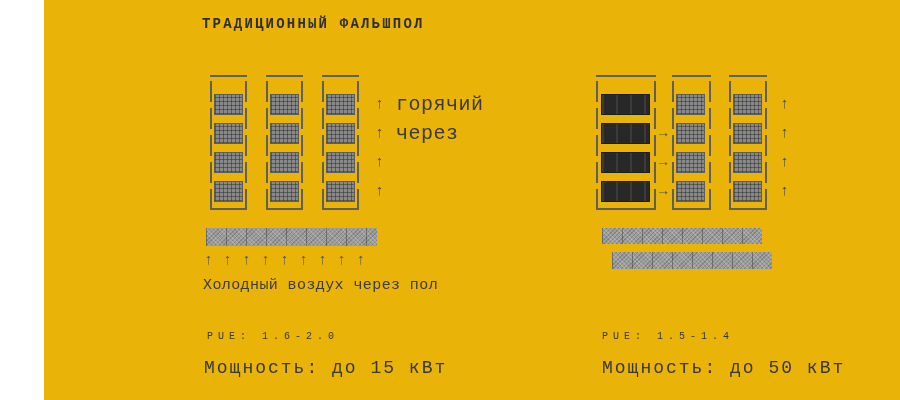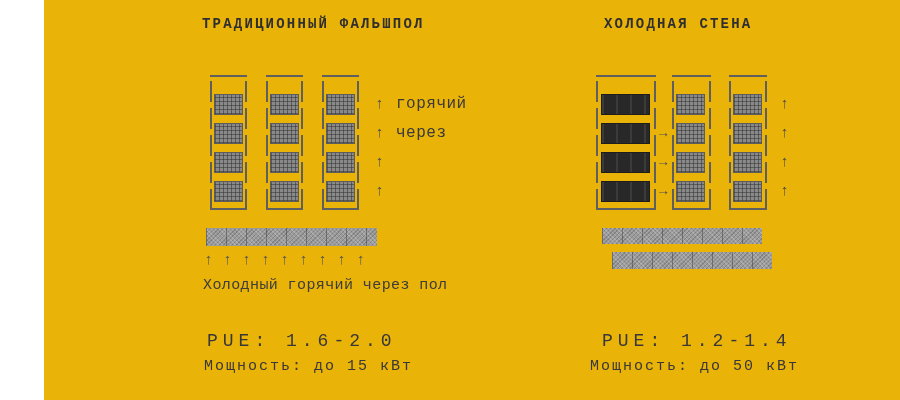--- a/index.html
+++ b/index.html
@@ -44,42 +44,42 @@
   }
   .s1{top:19px}.s2{top:48px}.s3{top:77px}.s4{top:106px}
 
   .arrow{
     position:absolute;height:21px;line-height:21px;font-size:15px;font-weight:bold;
     color:#4f4f4f;white-space:nowrap;
   }
   .row1{top:94px}.row2{top:123px}.row3{top:152px}.row4{top:181px}
 
   .air-label{
-    position:absolute;height:21px;line-height:21px;font-size:16px;
+    position:absolute;height:21px;line-height:21px;font-size:20px;
     letter-spacing:.5px;color:#3a3a3a;white-space:nowrap;
   }
 
   .bar{
     position:absolute;
     background-color:#9c9c9c;
     background-image:
       repeating-linear-gradient(90deg, rgba(70,70,70,.55) 0 1px, transparent 1px 20px),
       repeating-linear-gradient(45deg, rgba(255,255,255,.18) 0 1px, transparent 1px 3px),
       repeating-linear-gradient(135deg, rgba(55,55,55,.28) 0 1px, transparent 1px 3px);
   }
 
   .floor-arrows{
     position:absolute;display:flex;gap:10px;
     font-size:15px;font-weight:bold;color:#585858;
   }
   .floor-arrows span{display:block;}
 
   .caption{position:absolute;font-size:15px;letter-spacing:.4px;color:#3c3c3c;white-space:nowrap;}
-  .stat-pue{position:absolute;font-size:18px;letter-spacing:5px;color:#383838;white-space:nowrap;}
-  .stat-power{position:absolute;font-size:15px;letter-spacing:2px;color:#383838;white-space:nowrap;}
+  .stat-pue{position:absolute;font-size:10px;letter-spacing:5px;color:#383838;white-space:nowrap;}
+  .stat-power{position:absolute;font-size:18px;letter-spacing:2px;color:#383838;white-space:nowrap;}
 </style>
 </head>
 <body>
 
 <div class="canvas">
 
   <div class="panel" id="left-panel">
     <div class="title" style="left:3px;top:16px">ТРАДИЦИОННЫЙ ФАЛЬШПОЛ</div>
 
     <div class="rack" style="left:11px;width:37px">
@@ -115,27 +115,26 @@
       <span>↑</span>
       <span>↑</span>
       <span>↑</span>
       <span>↑</span>
       <span>↑</span>
       <span>↑</span>
       <span>↑</span>
       <span>↑</span>
     </div>
 
-    <div class="caption" style="left:4px;top:277px">Холодный горячий через пол</div>
+    <div class="caption" style="left:4px;top:277px">Холодный воздух через пол</div>
     <div class="stat-pue" style="left:8px;top:331px">PUE: 1.6-2.0</div>
     <div class="stat-power" style="left:5px;top:358px">Мощность: до 15 кВт</div>
   </div>
 
   <div class="panel" id="right-panel">
-    <div class="title" style="left:14px;top:16px">ХОЛОДНАЯ СТЕНА</div>
 
     <div class="rack" style="left:6px;width:60px">
       <div class="server dark s1"></div>
       <div class="server dark s2"></div>
       <div class="server dark s3"></div>
       <div class="server dark s4"></div>
     </div>
 
     <span class="arrow row2" style="left:69px;font-size:14px">→</span>
     <span class="arrow row3" style="left:69px;font-size:14px">→</span>
@@ -155,17 +154,17 @@
     </div>
 
     <span class="arrow row1" style="left:190px">↑</span>
     <span class="arrow row2" style="left:190px">↑</span>
     <span class="arrow row3" style="left:190px">↑</span>
     <span class="arrow row4" style="left:190px">↑</span>
 
     <div class="bar" style="left:12px;top:228px;width:160px;height:16px"></div>
     <div class="bar" style="left:22px;top:252px;width:160px;height:17px"></div>
 
-    <div class="stat-pue" style="left:12px;top:331px">PUE: 1.2-1.4</div>
-    <div class="stat-power" style="left:0px;top:358px">Мощность: до 50 кВт</div>
+    <div class="stat-pue" style="left:12px;top:331px">PUE: 1.5-1.4</div>
+    <div class="stat-power" style="left:12px;top:358px">Мощность: до 50 кВт</div>
   </div>
 
 </div>
 
 </body></html>

